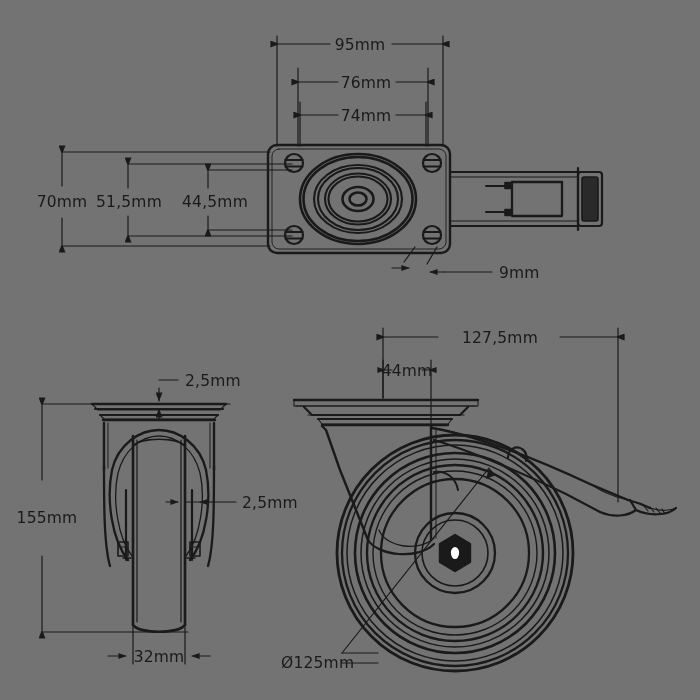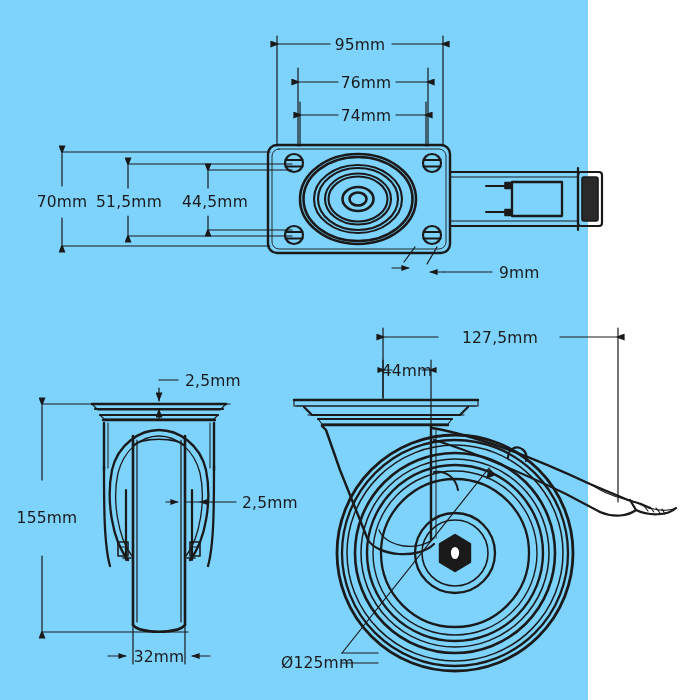--- a/index.html
+++ b/index.html
@@ -1,18 +1,18 @@
 <!DOCTYPE html>
 <html><head>
 <meta charset="utf-8">
 <style>
   html,body{margin:0;padding:0;background:#ffffff;}
   body{width:700px;height:700px;overflow:hidden;
        font-family:"DejaVu Sans","Liberation Sans",sans-serif;}
-  #sheet{position:relative;width:588px;height:700px;background:#7dd3fc;}
+  #sheet{position:relative;width:700px;height:700px;background:#737373;}
   svg#drawing{position:absolute;left:0;top:0;width:700px;height:700px;display:block;}
   .dimtext{font-family:"DejaVu Sans","Liberation Sans",sans-serif;
            font-size:15.5px;fill:#1a1a1a;letter-spacing:0.2px;}
 </style>
 </head>
 <body>
 
 <div id="sheet">
 
 <svg id="drawing" viewBox="0 0 700 700">

